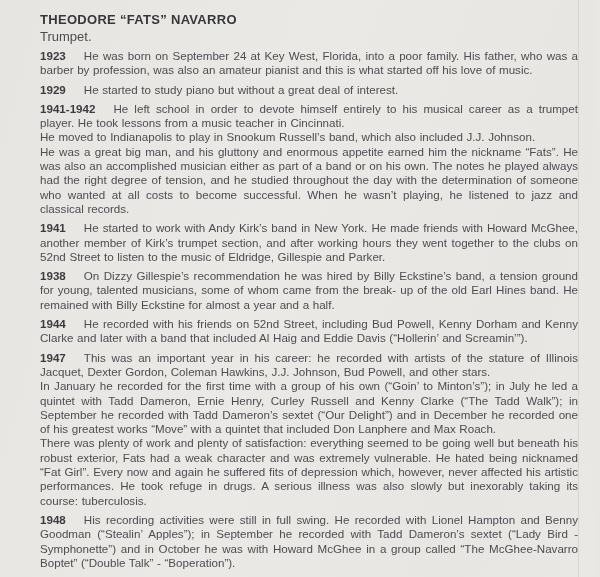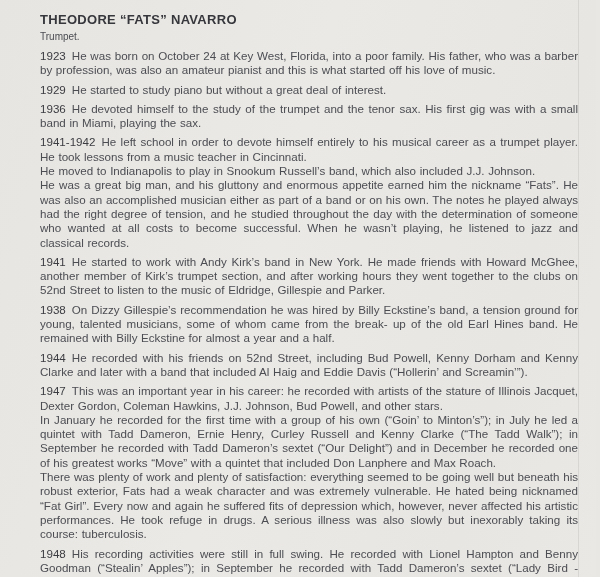--- a/index.html
+++ b/index.html
@@ -37,37 +37,37 @@
   .title {
     margin: 0;
     font-size: 13px;
     line-height: 16px;
     font-weight: bold;
     letter-spacing: 0.3px;
     color: #36373c;
   }
   .subtitle {
     margin: 1px 0 0 0;
-    font-size: 10px;
+    font-size: 13px;
     line-height: 15px;
   }
   .bio {
     margin-top: 4px;
   }
   .entry {
     margin: 5px 0 0 0;
     font-size: 11.6px;
     line-height: 14.3px;
     text-align: justify;
     word-spacing: 0.4px;
   }
   .year {
-    font-weight: normal;
+    font-weight: bold;
     color: #3b3c41;
-    padding-right: 6px;
+    padding-right: 18px;
   }
   .blk {
     
   }
   .cont {
     display: block;
     text-align: justify;
   }
 </style>
 </head>
@@ -76,25 +76,24 @@
 <div class="scan-page">
   <div class="scan-crease"></div>
 
   <div class="content">
 
     <h1 class="title">THEODORE “FATS” NAVARRO</h1>
     <div class="subtitle">Trumpet.</div>
 
     <div class="bio">
 
-      <p class="entry"><span class="year">1923</span><span class="blk">He was born on October 24 at Key West, Florida, into a poor family. His father, who was a barber by profession, was also an amateur pianist and this is what started off his love of music.</span></p>
+      <p class="entry"><span class="year">1923</span><span class="blk">He was born on September 24 at Key West, Florida, into a poor family. His father, who was a barber by profession, was also an amateur pianist and this is what started off his love of music.</span></p>
 
       <p class="entry"><span class="year">1929</span><span class="blk">He started to study piano but without a great deal of interest.</span></p>
 
-      <p class="entry"><span class="year">1936</span><span class="blk">He devoted himself to the study of the trumpet and the tenor sax. His first gig was with a small band in Miami, playing the sax.</span></p>
 
       <p class="entry"><span class="year">1941-1942</span><span class="blk">He left school in order to devote himself entirely to his musical career as a trumpet player. He took lessons from a music teacher in Cincinnati.</span><span class="blk cont">He moved to Indianapolis to play in Snookum Russell’s band, which also included J.J. Johnson.</span><span class="blk cont">He was a great big man, and his gluttony and enormous appetite earned him the nickname “Fats”. He was also an accomplished musician either as part of a band or on his own. The notes he played always had the right degree of tension, and he studied throughout the day with the determination of someone who wanted at all costs to become successful. When he wasn’t playing, he listened to jazz and classical records.</span></p>
 
       <p class="entry"><span class="year">1941</span><span class="blk">He started to work with Andy Kirk’s band in New York. He made friends with Howard McGhee, another member of Kirk’s trumpet section, and after working hours they went together to the clubs on 52nd Street to listen to the music of Eldridge, Gillespie and Parker.</span></p>
 
       <p class="entry"><span class="year">1938</span><span class="blk">On Dizzy Gillespie’s recommendation he was hired by Billy Eckstine’s band, a tension ground for young, talented musicians, some of whom came from the break- up of the old Earl Hines band. He remained with Billy Eckstine for almost a year and a half.</span></p>
 
       <p class="entry"><span class="year">1944</span><span class="blk">He recorded with his friends on 52nd Street, including Bud Powell, Kenny Dorham and Kenny Clarke and later with a band that included Al Haig and Eddie Davis (“Hollerin’ and Screamin’”).</span></p>
 
       <p class="entry"><span class="year">1947</span><span class="blk">This was an important year in his career: he recorded with artists of the stature of Illinois Jacquet, Dexter Gordon, Coleman Hawkins, J.J. Johnson, Bud Powell, and other stars.</span><span class="blk cont">In January he recorded for the first time with a group of his own (“Goin’ to Minton’s”); in July he led a quintet with Tadd Dameron, Ernie Henry, Curley Russell and Kenny Clarke (“The Tadd Walk”); in September he recorded with Tadd Dameron’s sextet (“Our Delight”) and in December he recorded one of his greatest works “Move” with a quintet that included Don Lanphere and Max Roach.</span><span class="blk cont">There was plenty of work and plenty of satisfaction: everything seemed to be going well but beneath his robust exterior, Fats had a weak character and was extremely vulnerable. He hated being nicknamed “Fat Girl”. Every now and again he suffered fits of depression which, however, never affected his artistic performances. He took refuge in drugs. A serious illness was also slowly but inexorably taking its course: tuberculosis.</span></p>

